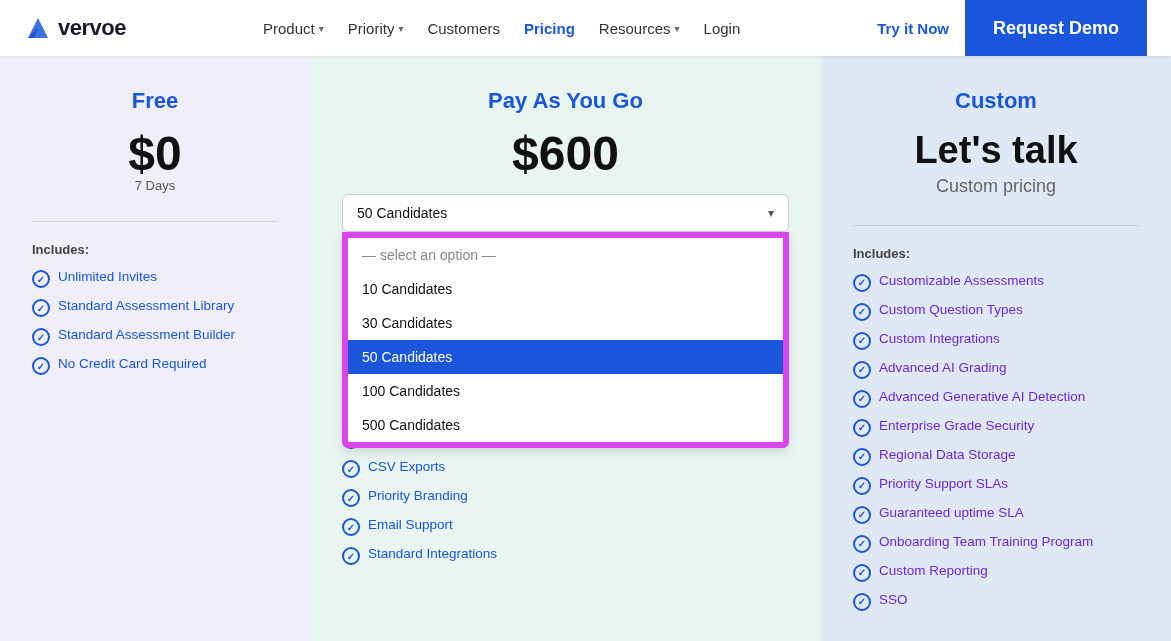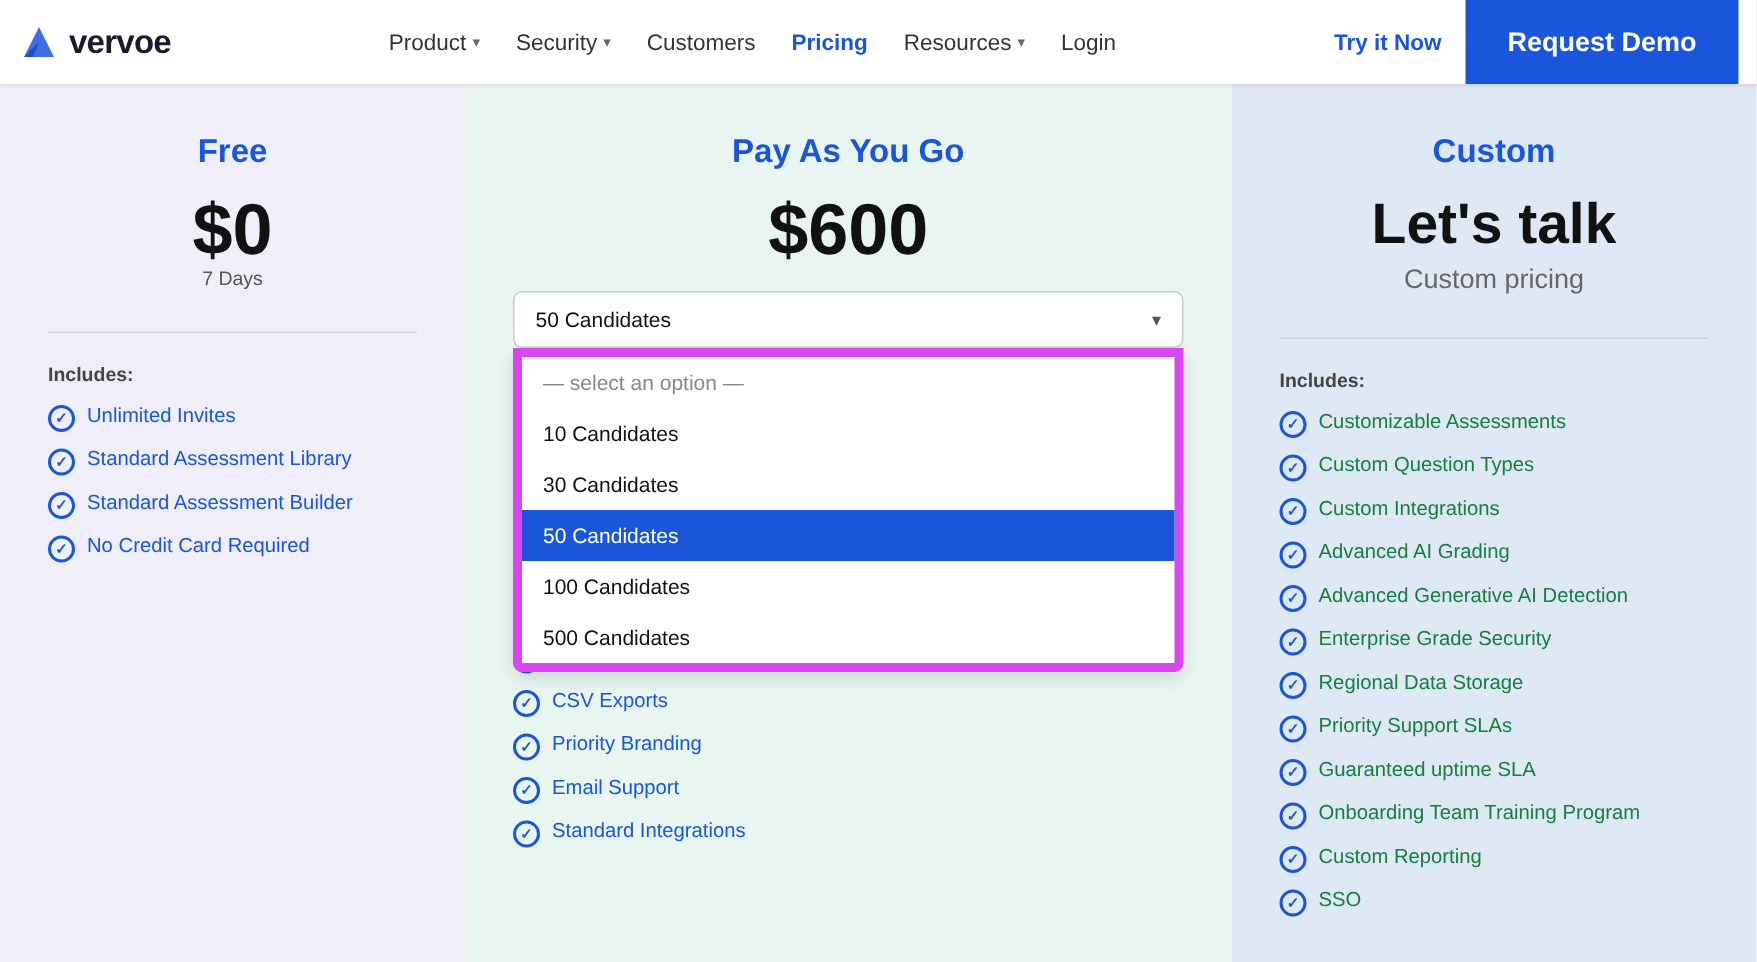--- a/index.html
+++ b/index.html
@@ -1,21 +1,21 @@
 <!DOCTYPE html>
 <html><head>
   <meta charset="utf-8">
   <style>
     * { box-sizing: border-box; margin: 0; padding: 0; }
     body { font-family: -apple-system, BlinkMacSystemFont, 'Segoe UI', sans-serif; background: #f5f5f7; }
 
     
     nav {
       display: flex; align-items: center; justify-content: space-between;
-      background: #fff; padding: 0 12px; height: 56px;
+      background: #fff; padding: 0 24px; height: 56px;
       box-shadow: 0 1px 3px rgba(0,0,0,0.08); position: relative; z-index: 100;
     }
     .nav-logo { display: flex; align-items: center; gap: 6px; }
     .nav-logo-mark { width: 28px; height: 28px; }
     .nav-logo-text { font-size: 22px; font-weight: 700; color: #1a1a2e; letter-spacing: -0.5px; }
     .nav-links { display: flex; align-items: center; gap: 24px; }
     .nav-link { font-size: 15px; color: #333; text-decoration: none; display: flex; align-items: center; gap: 4px; }
     .nav-link.active { color: #1a56db; font-weight: 600; }
     .nav-link-arrow { font-size: 10px; color: #666; }
     .nav-right { display: flex; gap: 16px; }
@@ -51,21 +51,21 @@
     .includes-label { font-size: 13px; color: #444; font-weight: 600; margin-bottom: 12px; }
     .feature-list { list-style: none; display: flex; flex-direction: column; gap: 10px; }
     .feature-item { display: flex; align-items: flex-start; gap: 8px; font-size: 13.5px; color: #1a56db; }
     .check-icon { width: 18px; height: 18px; border: 2px solid #1a56db; border-radius: 50%; display: flex; align-items: center; justify-content: center; flex-shrink: 0; margin-top: 1px; }
     .check-icon::after { content: '✓'; font-size: 10px; color: #1a56db; font-weight: 700; }
     .feature-text { color: #1a56db; }
 
     
     .card-custom .feature-item { color: #555; }
     .card-custom .check-icon { border-color: #1a56db; }
-    .card-custom .feature-text { color: #15803d; }
+    .card-custom .feature-text { color: #6d28d9; }
     .card-custom .card-plan-title { color: #1a56db; }
 
     
     .dropdown-wrapper { position: relative; margin: 16px 0 20px; }
     .dropdown-display {
       width: 100%; padding: 10px 14px; font-size: 14px;
       border: 1px solid #ccc; border-radius: 6px; background: #fff;
       display: flex; align-items: center; justify-content: space-between;
       cursor: pointer; color: #111;
     }
@@ -100,21 +100,21 @@
     </svg>
     <span class="nav-logo-text">vervoe</span>
   </div>
 
   <div class="nav-links">
     <a class="nav-link" href="#">
       <span>Product</span>
       <span class="nav-link-arrow">▾</span>
     </a>
     <a class="nav-link" href="#">
-      <span>Security</span>
+      <span>Priority</span>
       <span class="nav-link-arrow">▾</span>
     </a>
     <a class="nav-link" href="#">
       <span>Customers</span>
     </a>
     <a class="nav-link active" href="#">
       <span>Pricing</span>
     </a>
     <a class="nav-link" href="#">
       <span>Resources</span>

